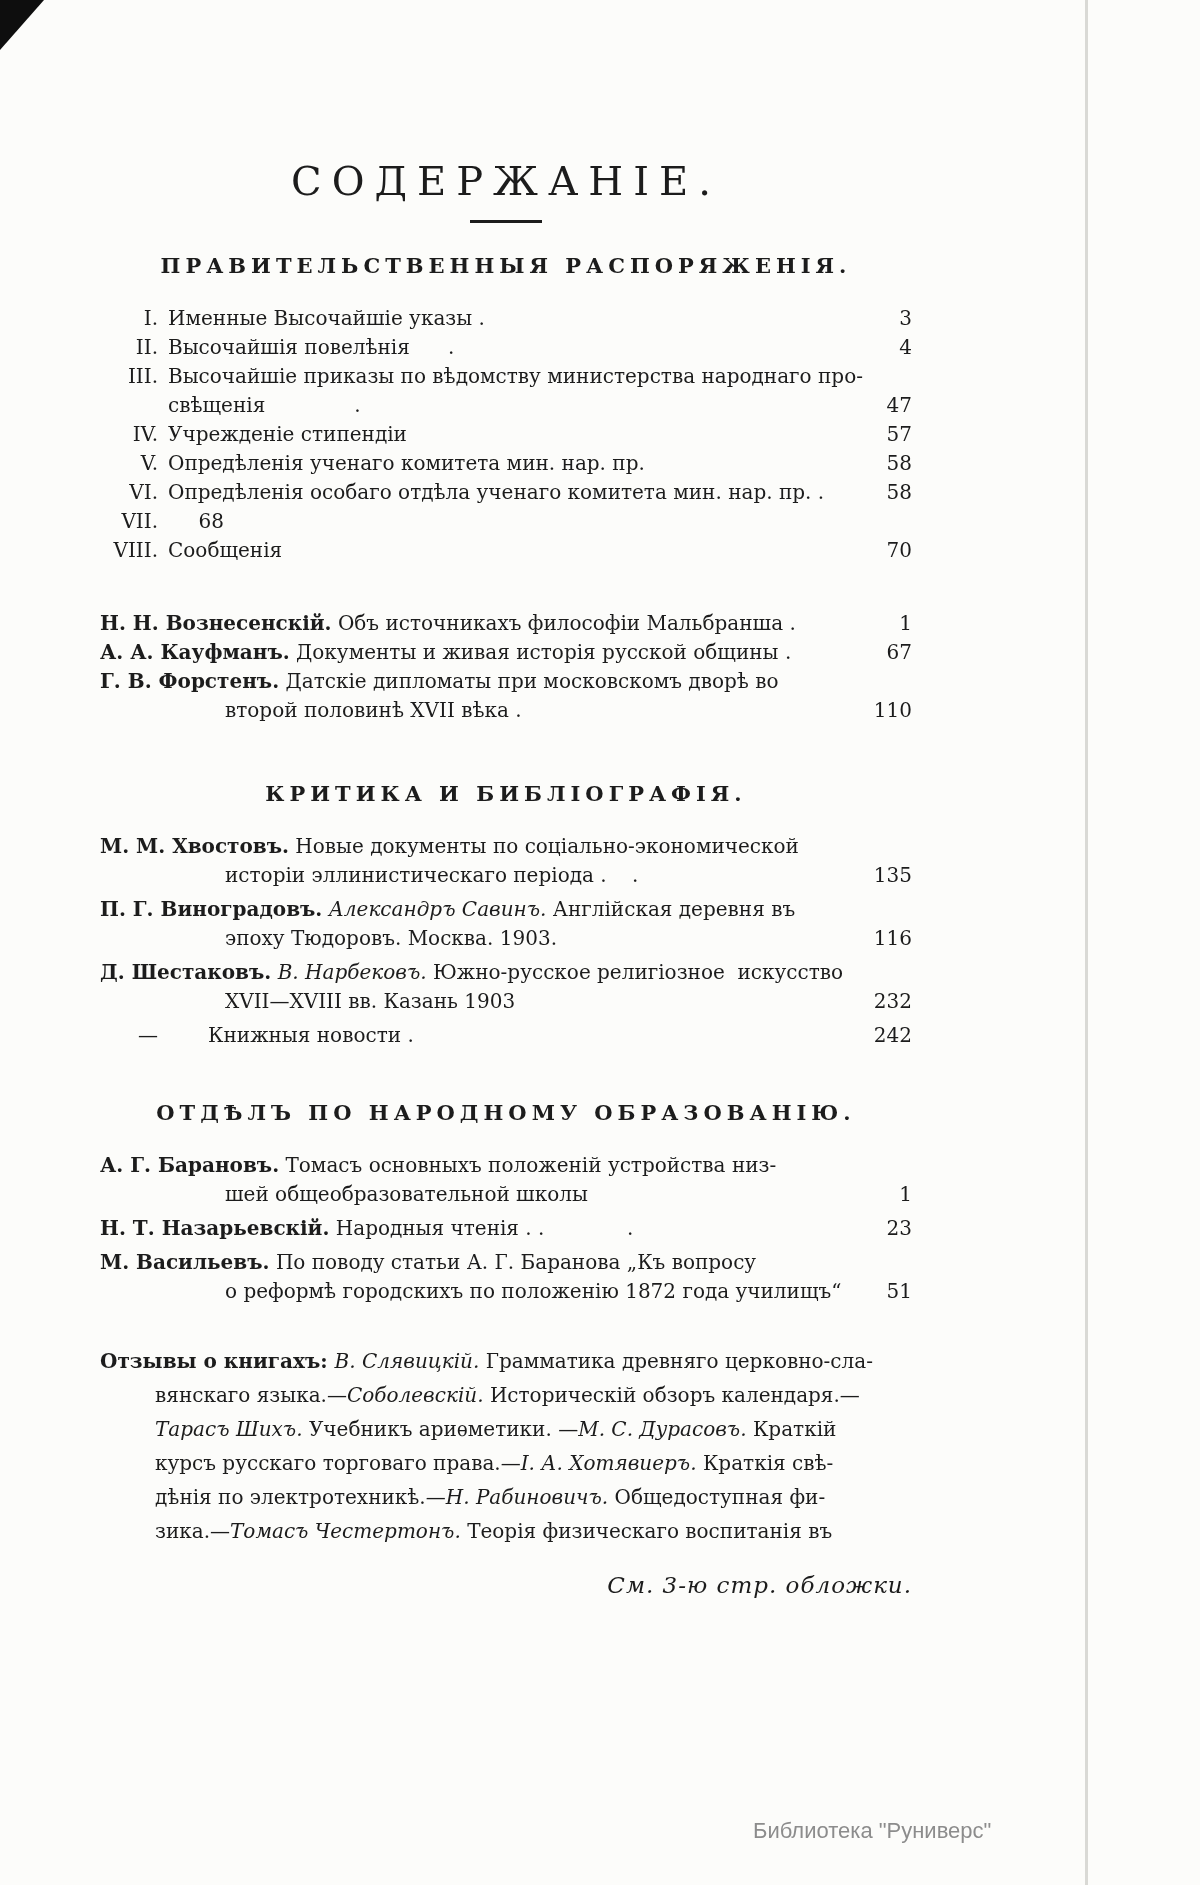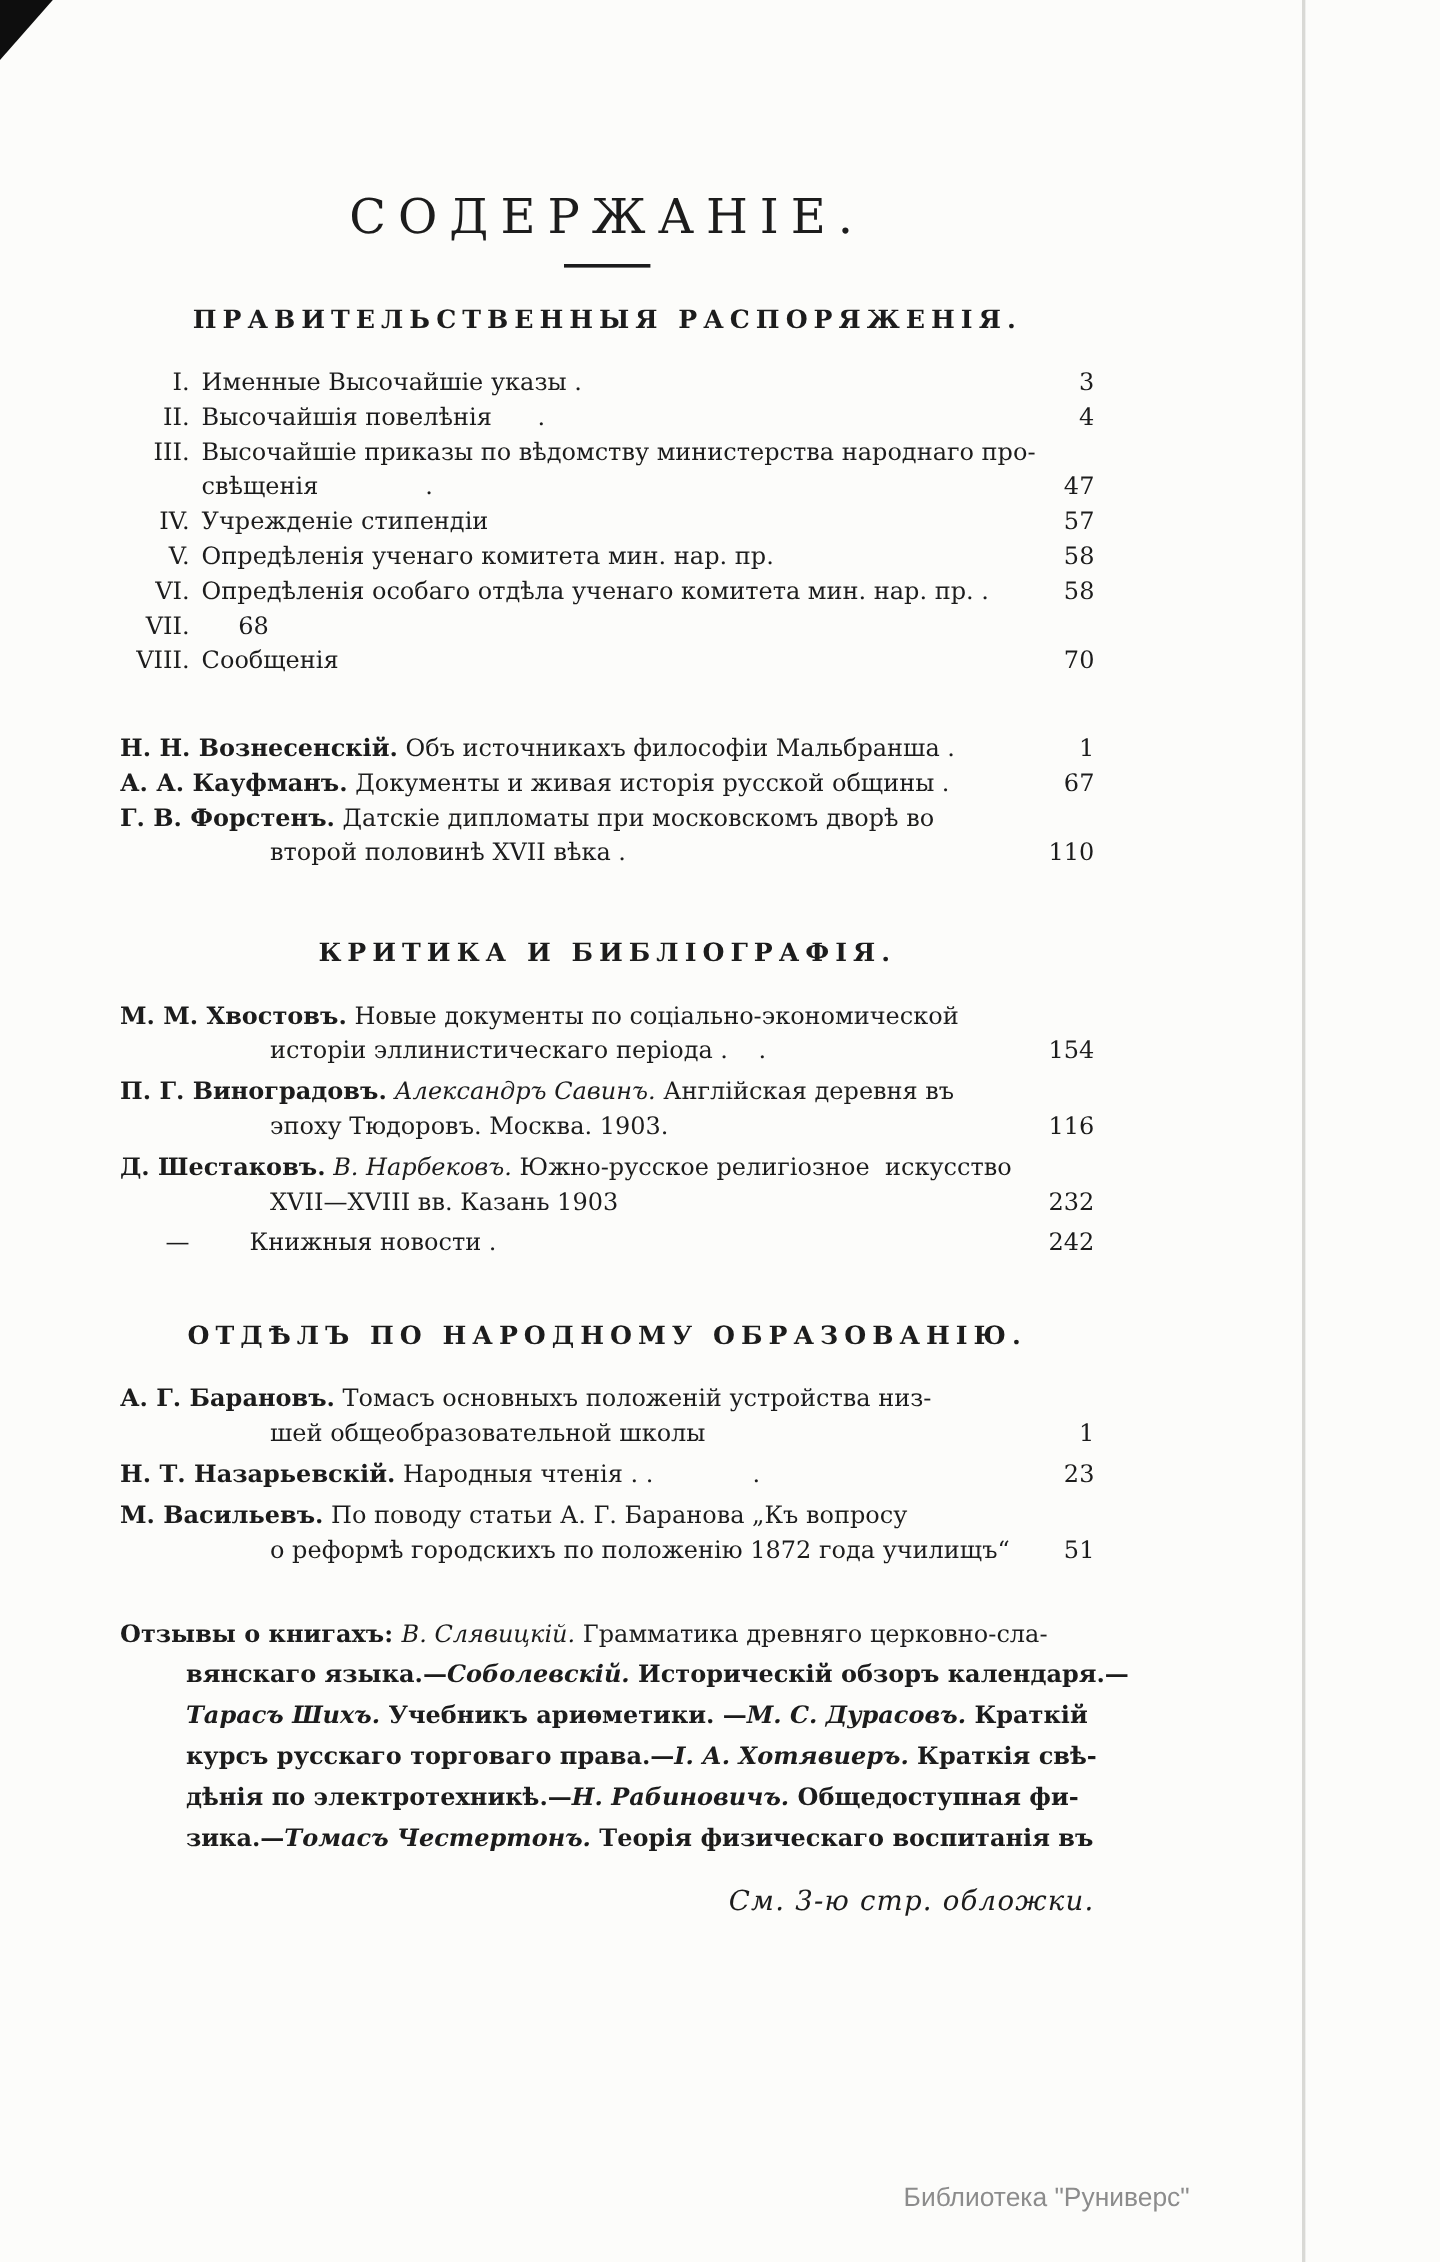--- a/index.html
+++ b/index.html
@@ -67,21 +67,21 @@
     white-space:pre;
   }
   .b{font-weight:bold;}
   .i{font-style:italic;}
   .reviews{
     margin-top:38px;
     font-size:20px;
     line-height:34px;
   }
   .reviews .line{white-space:pre;}
-  .reviews .line:not(:first-child){padding-left:55px;font-weight:bold;}
+  .reviews .line:not(:first-child){padding-left:55px;}
   .see-note{
     margin-top:24px;
     text-align:right;
     font-style:italic;
     font-size:23px;
     letter-spacing:1px;
     white-space:pre;
   }
   .watermark{
     position:absolute;
@@ -181,21 +181,21 @@
             <div class="pg">110</div>
           </div>
         </section>
         <section class="sec sec-2">
           <div class="sec-heading">КРИТИКА И БИБЛІОГРАФІЯ.</div>
           <div class="entry authored">
             <div class="ebody">
               <div class="line"><span class="b">М. М. Хвостовъ.</span><span> Новые документы по соціально-экономической</span></div>
               <div class="line"><span>исторіи эллинистическаго періода .    .</span></div>
             </div>
-            <div class="pg">154</div>
+            <div class="pg">135</div>
           </div>
           <div class="entry authored">
             <div class="ebody">
               <div class="line"><span class="b">П. Г. Виноградовъ.</span><span class="i"> Александръ Савинъ.</span><span> Англійская деревня въ</span></div>
               <div class="line"><span>эпоху Тюдоровъ. Москва. 1903.</span></div>
             </div>
             <div class="pg">116</div>
           </div>
           <div class="entry authored">
             <div class="ebody">

